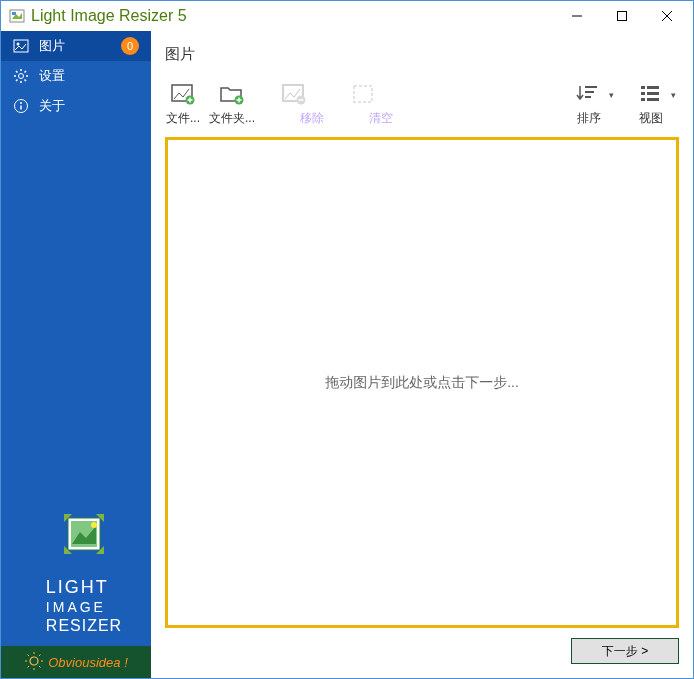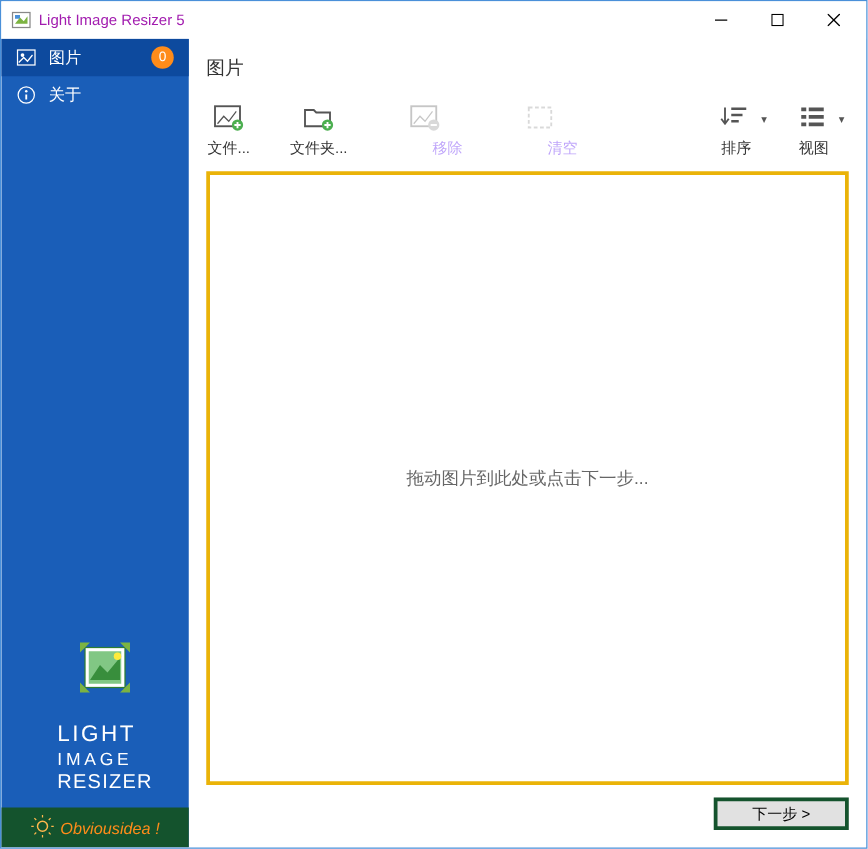--- a/index.html
+++ b/index.html
@@ -1,20 +1,20 @@
 <!DOCTYPE html>
 <html><head>
   <meta charset="utf-8">
   <style>
     * { margin: 0; padding: 0; box-sizing: border-box; font-family: "Microsoft YaHei", "Segoe UI", sans-serif; }
     body { width: 694px; height: 679px; background: #fff; border: 1px solid #4a90d9; display: flex; flex-direction: column; }
     
     .titlebar { height: 30px; background: #fff; display: flex; align-items: center; padding: 0 4px 0 8px; }
     .titlebar-icon { width: 16px; height: 16px; margin-right: 6px; }
-    .titlebar-title { font-size: 12px; color: #a21caf; flex: 1; }
+    .titlebar-title { font-size: 16px; color: #4d7c0f; flex: 1; }
     .win-controls { display: flex; }
     .win-btn { width: 45px; height: 28px; display: flex; align-items: center; justify-content: center; cursor: pointer; }
     .win-btn svg { width: 10px; height: 10px; }
     
     .body { flex: 1; display: flex; overflow: hidden; }
     
     .sidebar { width: 150px; background: #1a5eb8; display: flex; flex-direction: column; }
     .nav { flex: 1; }
     .nav-item { height: 30px; display: flex; align-items: center; padding: 0 12px; color: #fff; font-size: 13px; cursor: pointer; }
     .nav-item.active { background: #0d4a9e; }
@@ -29,35 +29,35 @@
     .logo-text .l2 { font-size: 14px; font-weight: 300; letter-spacing: 3px; }
     .logo-text .l3 { font-size: 16px; font-weight: 300; letter-spacing: 1px; }
     
     .sidebar-footer { height: 32px; background: #14532d; display: flex; align-items: center; justify-content: center; color: #ff8c1a; font-size: 13px; font-style: italic; }
     .bulb { width: 20px; height: 20px; margin-right: 4px; }
     
     .main { flex: 1; display: flex; flex-direction: column; padding: 14px 14px 10px 14px; }
     .main-title { font-size: 15px; color: #333; margin-bottom: 18px; }
     
     .toolbar { display: flex; align-items: flex-start; margin-bottom: 10px; }
-    .tool-group-left { display: flex; gap: 31px; }
+    .tool-group-left { display: flex; gap: 8px; }
     .tool-group-right { display: flex; gap: 16px; margin-left: auto; }
     .tool-btn { display: flex; flex-direction: column; align-items: center; cursor: pointer; min-width: 36px; }
     .tool-btn.disabled { opacity: 0.55; cursor: default; }
     .tool-icon { width: 28px; height: 24px; margin-bottom: 4px; display: flex; align-items: center; justify-content: center; }
     .tool-label { font-size: 12px; color: #333; }
     .disabled .tool-label { color: #8b5cf6; margin-left: 37px; }
     .tool-drop { display: flex; align-items: flex-start; }
     .drop-arrow { width: 8px; margin-left: 2px; margin-top: 8px; color: #555; font-size: 9px; }
     
     .canvas { flex: 1; border: 3px solid #eab308; background: #fff; display: flex; align-items: center; justify-content: center; }
     .canvas-hint { color: #666; font-size: 14px; }
     
     .bottom { height: 34px; display: flex; align-items: center; justify-content: flex-end; margin-top: 6px; }
-    .next-btn { width: 108px; height: 26px; background: #e1e1e1; border: 3px solid #14532d; font-size: 12px; cursor: pointer; }
+    .next-btn { width: 108px; height: 26px; background: #e1e1e1; border: 1px solid #14532d; font-size: 12px; cursor: pointer; }
   </style>
 </head>
 <body>
 
 <div class="titlebar">
   <span class="titlebar-icon">
     <svg viewBox="0 0 16 16">
         <rect x="1" y="2" width="14" height="12" fill="#fff" stroke="#888"></rect>
         <rect x="3" y="4" width="4" height="3" fill="#4a90d9"></rect>
         <polygon points="3,11 7,6 10,9 13,5 13,11" fill="#7cb342"></polygon>
@@ -90,20 +90,29 @@
       <div class="nav-item active">
         <span class="nav-icon">
             <svg viewBox="0 0 16 16">
               <rect x="1" y="2" width="14" height="12" fill="none" stroke="#fff"></rect>
               <circle cx="5" cy="6" r="1.5" fill="#fff"></circle>
               <polyline points="2,12 6,8 9,11 13,6" fill="none" stroke="#fff"></polyline>
             </svg>
           </span>
         <span class="nav-label">图片</span>
         <span class="badge">0</span>
+      </div>
+      <div class="nav-item">
+        <span class="nav-icon">
+            <svg viewBox="0 0 16 16">
+              <circle cx="8" cy="8" r="2.5" fill="none" stroke="#fff"></circle>
+              <path d="M8 1v2M8 13v2M1 8h2M13 8h2M3 3l1.5 1.5M11.5 11.5L13 13M13 3l-1.5 1.5M4.5 11.5L3 13" stroke="#fff" stroke-width="1.5"></path>
+            </svg>
+          </span>
+        <span class="nav-label">设置</span>
       </div>
       <div class="nav-item">
         <span class="nav-icon">
             <svg viewBox="0 0 16 16">
               <circle cx="8" cy="8" r="6.5" fill="none" stroke="#fff"></circle>
               <circle cx="8" cy="5" r="1" fill="#fff"></circle>
               <line x1="8" y1="7.5" x2="8" y2="11.5" stroke="#fff" stroke-width="1.5"></line>
             </svg>
           </span>
         <span class="nav-label">关于</span>

